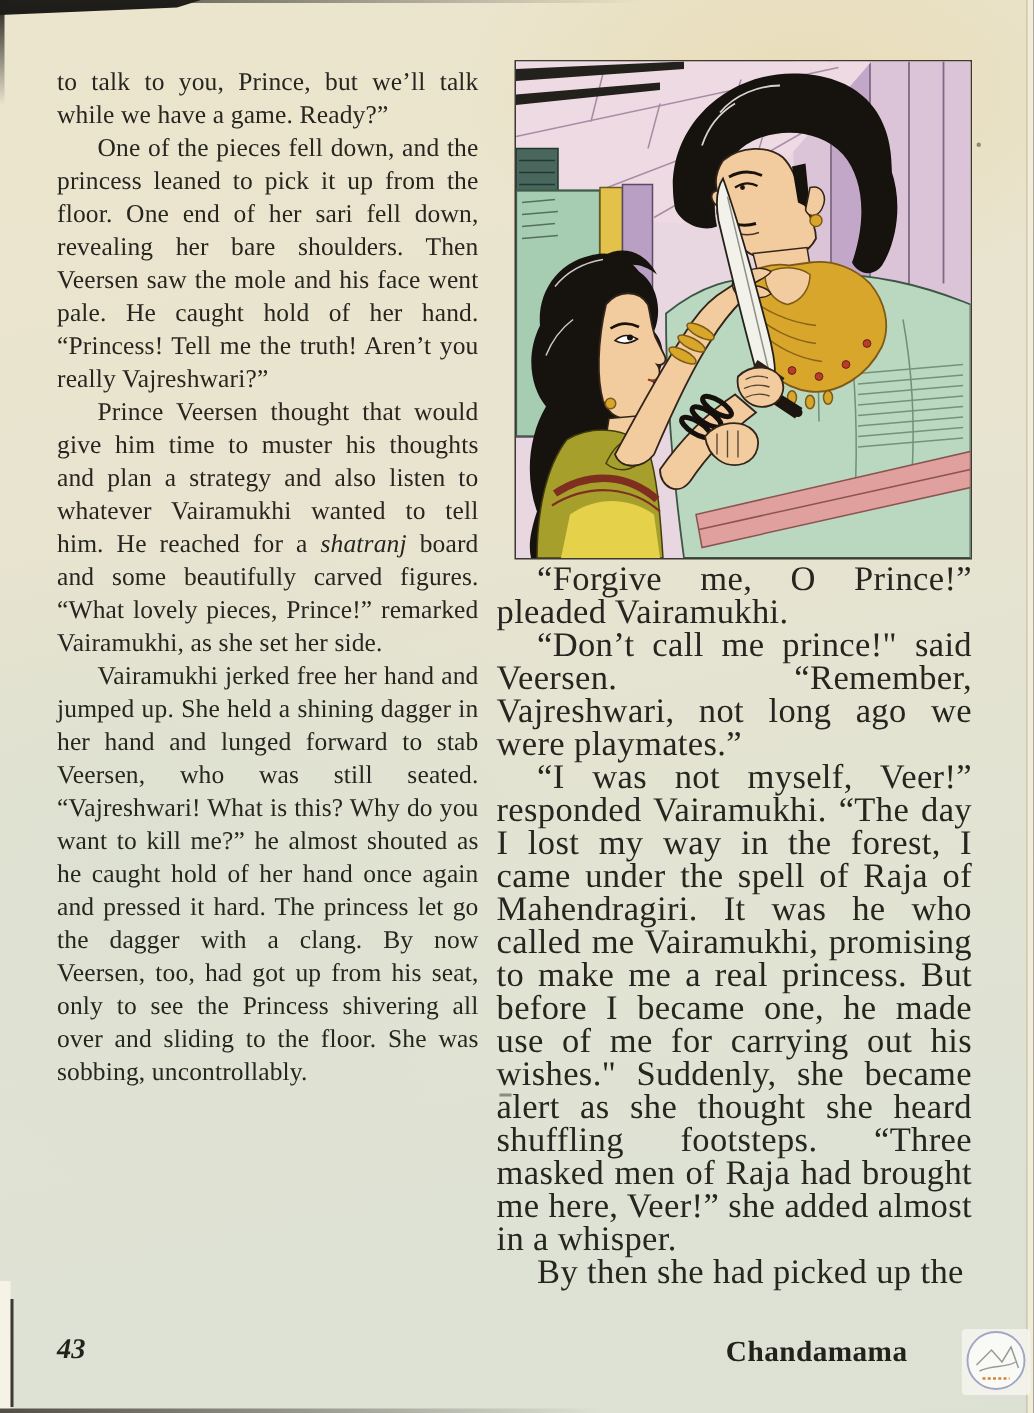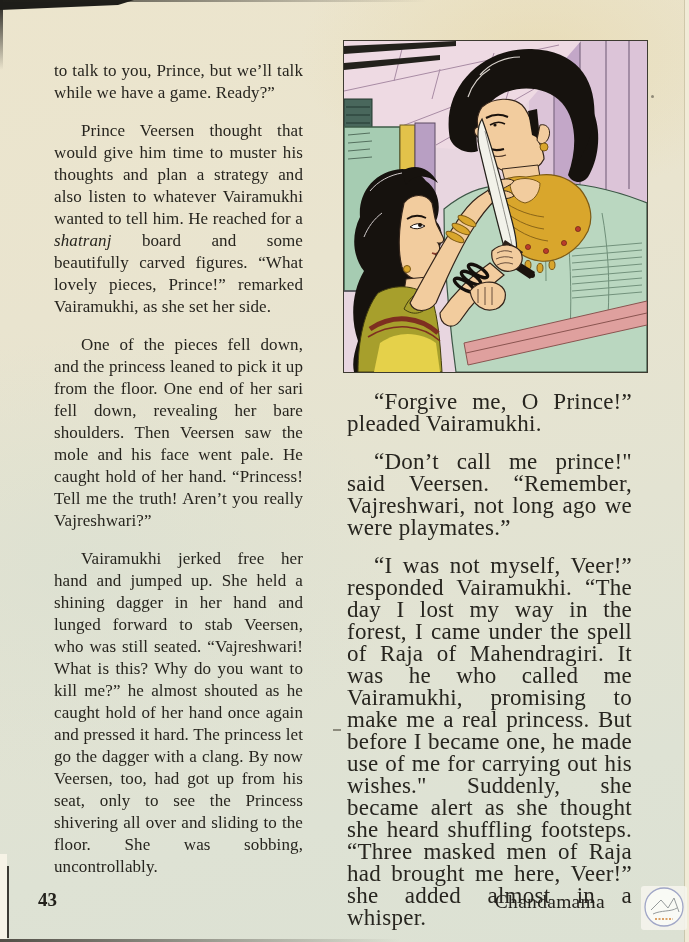--- a/index.html
+++ b/index.html
@@ -33,29 +33,29 @@
 
   
   .illus{
     position:absolute;left:343px;top:40px;width:303px;height:331px;
     border:1.5px solid #3d3b31;box-sizing:content-box;background:#e8d6e0;
   }
   .illus svg{display:block;}
 
   
   .col{position:absolute;text-align:justify;}
-  .col p{margin:16px;text-indent:27px;}
+  .col p{margin:0;text-indent:27px;}
   .col p.cont{text-indent:0;}
   .col-left{left:38px;top:44px;width:281px;font-size:17px;line-height:22px;letter-spacing:0.1px;}
   .col-right{left:331px;top:375px;width:317px;font-size:23px;line-height:22px;letter-spacing:0.25px;}
   .col i{font-style:italic;}
 
-  .page-number{position:absolute;left:38px;top:889px;font-size:19px;font-weight:bold;color:#23211c;}
+  .page-number{position:absolute;left:38px;top:889px;font-size:19px;font-weight:bold;color:#23211c;font-style:italic;}
   .magazine-name{position:absolute;left:430px;top:891px;width:175px;text-align:right;
-    font-size:19.5px;font-weight:normal;color:#23211c;letter-spacing:0.3px;}
+    font-size:19.5px;font-weight:bold;color:#23211c;letter-spacing:0.3px;}
 
   .stamp{position:absolute;left:641px;top:886px;width:46px;height:44px;opacity:.9;}
 </style>
 </head>
 <body>
 
 <div class="page">
 
   <div class="edge-top-wedge"></div>
   <div class="edge-top-line"></div>
@@ -223,29 +223,30 @@
             <line x1="134" y1="248" x2="134" y2="262"></line>
             <line x1="141" y1="246" x2="141" y2="264"></line>
             <line x1="148" y1="246" x2="148" y2="264"></line>
           </g>
       </g>
     </svg>
   </div>
 
   <div class="col col-left">
     <p class="cont">to talk to you, Prince, but we’ll talk while we have a game. Ready?”</p>
+    <p>One of the pieces fell down, and the princess leaned to pick it up from the floor. One end of her sari fell down, revealing her bare shoulders. Then Veersen saw the mole and his face went pale. He caught hold of her hand. “Princess! Tell me the truth! Aren’t you really Vajreshwari?”</p>
     <p><span>Prince Veersen thought that would give him time to muster his thoughts and plan a strategy and also listen to whatever Vairamukhi wanted to tell him. He reached for a </span><i>shatranj</i><span> board and some beautifully carved figures. “What lovely pieces, Prince!” remarked Vairamukhi, as she set her side.</span></p>
-    <p>One of the pieces fell down, and the princess leaned to pick it up from the floor. One end of her sari fell down, revealing her bare shoulders. Then Veersen saw the mole and his face went pale. He caught hold of her hand. “Princess! Tell me the truth! Aren’t you really Vajreshwari?”</p>
     <p>Vairamukhi jerked free her hand and jumped up. She held a shining dagger in her hand and lunged forward to stab Veersen, who was still seated. “Vajreshwari! What is this? Why do you want to kill me?” he almost shouted as he caught hold of her hand once again and pressed it hard. The princess let go the dagger with a clang. By now Veersen, too, had got up from his seat, only to see the Princess shivering all over and sliding to the floor. She was sobbing, uncontrollably.</p>
   </div>
 
   <div class="col col-right">
     <p>“Forgive me, O Prince!” pleaded Vairamukhi.</p>
     <p>“Don’t call me prince!" said Veersen. “Remember, Vajreshwari, not long ago we were playmates.”</p>
     <p>“I was not myself, Veer!” responded Vairamukhi. “The day I lost my way in the forest, I came under the spell of Raja of Mahendragiri. It was he who called me Vairamukhi, promising to make me a real princess. But before I became one, he made use of me for carrying out his wishes." Suddenly, she became alert as she thought she heard shuffling footsteps. “Three masked men of Raja had brought me here, Veer!” she added almost in a whisper.</p>
+    <p>By then she had picked up the</p>
   </div>
 
   <div class="page-number">43</div>
   <div class="magazine-name">Chandamama</div>
 
   <div class="stamp">
     <svg viewBox="0 0 46 44" width="46" height="44">
       <rect x="0" y="0" width="46" height="44" rx="3" fill="#f7f5ee" opacity="0.95"></rect>
       <circle cx="23" cy="21" r="19" fill="#fdfdf9" stroke="#9aa0c6" stroke-width="1.3"></circle>
       <g stroke="#8e9396" stroke-width="1" fill="none">

